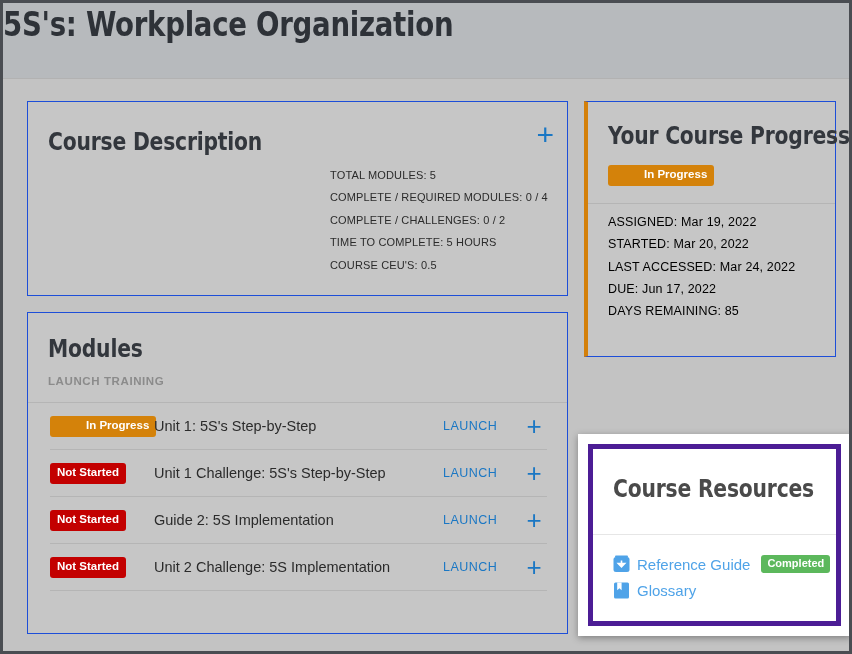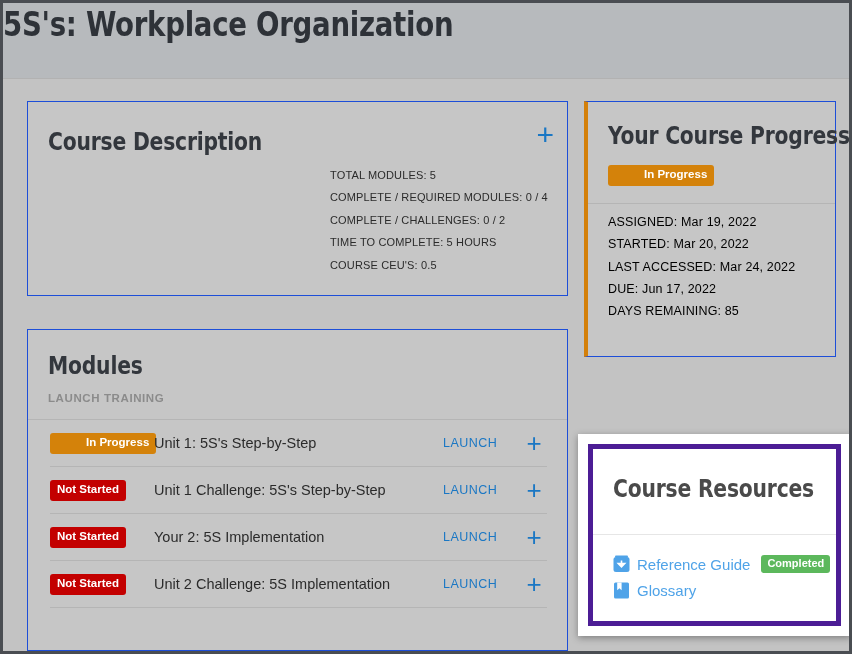--- a/index.html
+++ b/index.html
@@ -109,21 +109,21 @@
     font-size: 11px;
     color: #2b2b2b;
     line-height: 22.4px;
     letter-spacing: 0.15px;
   }
   .meta-list div { white-space: nowrap; }
 
   
   #modules {
     left: 24px;
-    top: 250px;
+    top: 233px;
     width: 541px;
     height: 322px;
   }
   #modules .card-title {
     position: absolute;
     left: 20px;
     top: 22px;
   }
   .modules-sub {
     position: absolute;
@@ -333,21 +333,21 @@
             <div class="row-plus">+</div>
           </div>
           <div class="module-row">
             <div class="module-status"><span class="badge notstarted">Not Started</span></div>
             <div class="module-name">Unit 1 Challenge: 5S's Step-by-Step</div>
             <a class="launch-link">LAUNCH</a>
             <div class="row-plus">+</div>
           </div>
           <div class="module-row">
             <div class="module-status"><span class="badge notstarted">Not Started</span></div>
-            <div class="module-name">Your 2: 5S Implementation</div>
+            <div class="module-name">Guide 2: 5S Implementation</div>
             <a class="launch-link">LAUNCH</a>
             <div class="row-plus">+</div>
           </div>
           <div class="module-row">
             <div class="module-status"><span class="badge notstarted">Not Started</span></div>
             <div class="module-name">Unit 2 Challenge: 5S Implementation</div>
             <a class="launch-link">LAUNCH</a>
             <div class="row-plus">+</div>
           </div>
         </div>

